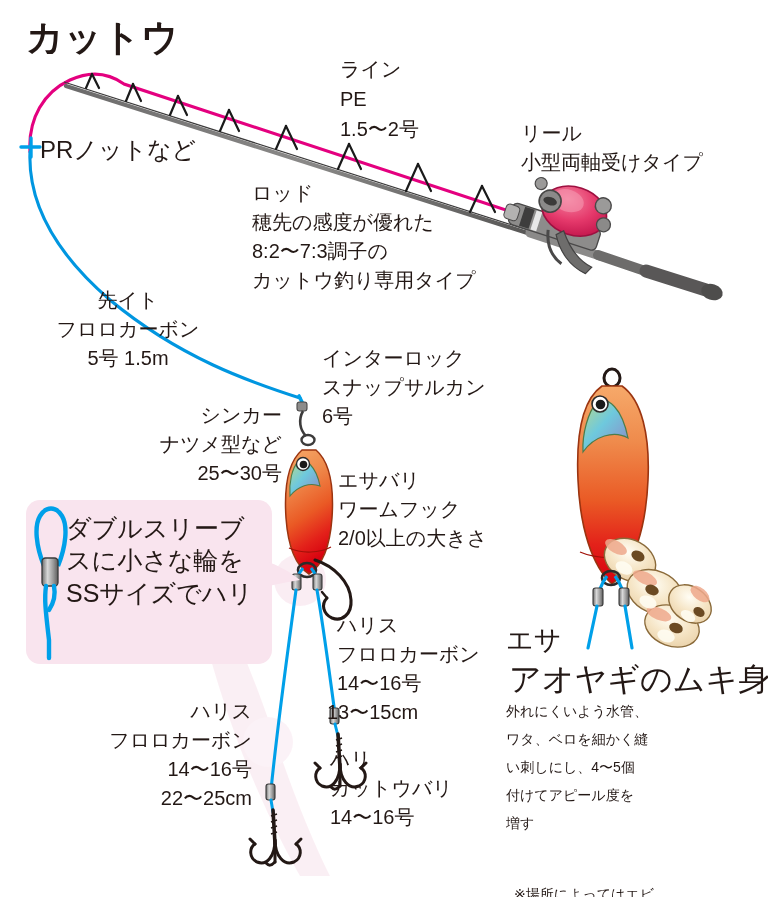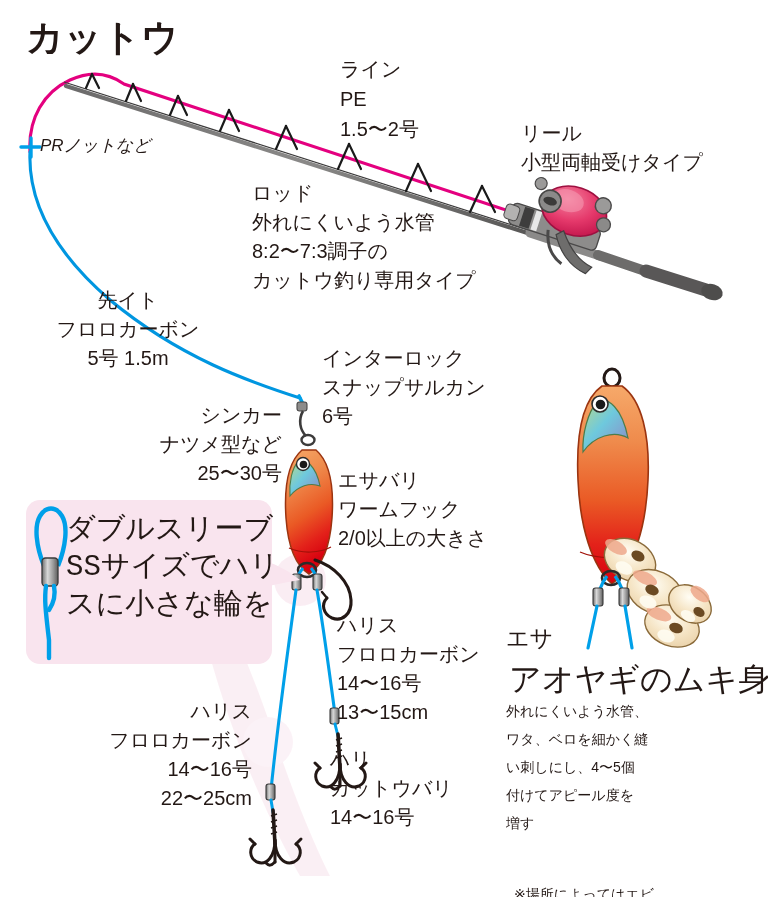--- a/index.html
+++ b/index.html
@@ -2,26 +2,26 @@
 <html><head>
 <meta charset="utf-8">
 <style>
   html,body{margin:0;padding:0;background:#fff;}
   body{width:768px;height:897px;position:relative;overflow:hidden;
        font-family:"Liberation Sans","DejaVu Sans",sans-serif;color:#231815;}
   .stage{position:absolute;left:0;top:0;width:768px;height:897px;}
   svg.art{position:absolute;left:0;top:0;width:768px;height:897px;}
   .lbl{position:absolute;white-space:pre;line-height:1.18;color:#231815;}
   #title{left:26px;top:16px;font-size:37px;font-weight:bold;letter-spacing:0.5px;}
-  .t22{font-size:17px;font-style:italic;}
+  .t22{font-size:24px;}
   .t23{font-size:20px;}
   .t21{font-size:14px;}
   .ctr{text-align:center;}
   .rt{text-align:right;}
-  .callout-text{position:absolute;left:66px;top:512px;font-size:29px;line-height:1.29;font-family:Liberation Mono, monospace;}
+  .callout-text{position:absolute;left:66px;top:512px;font-size:25px;line-height:1.29;}
 </style>
 </head>
 <body>
 
 <div class="stage">
 
   <svg class="art" viewBox="0 0 768 897">
     <defs>
       <linearGradient id="jigGrad" x1="0" y1="0" x2="0" y2="1">
         <stop offset="0%" stop-color="#f6a96a"></stop>
@@ -276,21 +276,21 @@
     <div class="lbl t23" style="left:340px;top:118px;">1.5〜2号</div>
   </div>
 
   <div>
     <div class="lbl t23" style="left:521px;top:122px;">リール</div>
     <div class="lbl t23" style="left:521px;top:151px;text-align:right;">小型両軸受けタイプ</div>
   </div>
 
   <div>
     <div class="lbl t23" style="left:252px;top:182px;">ロッド</div>
-    <div class="lbl t23" style="left:252px;top:211px;">外れにくいよう水管</div>
+    <div class="lbl t23" style="left:252px;top:211px;">穂先の感度が優れた</div>
     <div class="lbl t23" style="left:252px;top:240px;">8:2〜7:3調子の</div>
     <div class="lbl t23" style="left:252px;top:269px;">カットウ釣り専用タイプ</div>
   </div>
 
   <div>
     <div class="lbl t23 ctr" style="left:26px;top:289px;width:204px;">先イト</div>
     <div class="lbl t23 ctr" style="left:26px;top:318px;width:204px;">フロロカーボン</div>
     <div class="lbl t23 ctr" style="left:26px;top:347px;width:204px;">5号 1.5m</div>
   </div>
 
@@ -307,46 +307,46 @@
   </div>
 
   <div>
     <div class="lbl t23" style="left:338px;top:469px;">エサバリ</div>
     <div class="lbl t23" style="left:338px;top:498px;">ワームフック</div>
     <div class="lbl t23" style="left:338px;top:527px;">2/0以上の大きさ</div>
   </div>
 
   <div class="callout-text">
     <div>ダブルスリーブ</div>
+    <div>スに小さな輪を</div>
     <div>SSサイズでハリ</div>
-    <div>スに小さな輪を</div>
   </div>
 
   <div>
     <div class="lbl t23" style="left:337px;top:614px;">ハリス</div>
     <div class="lbl t23" style="left:337px;top:643px;">フロロカーボン</div>
     <div class="lbl t23" style="left:337px;top:672px;">14〜16号</div>
-    <div class="lbl t23" style="left:337px;top:701px;">13〜15cm</div>
+    <div class="lbl t23" style="left:327px;top:701px;">13〜15cm</div>
   </div>
 
   <div>
     <div class="lbl t23 rt" style="left:30px;top:700px;width:222px;">ハリス</div>
     <div class="lbl t23 rt" style="left:30px;top:729px;width:222px;">フロロカーボン</div>
     <div class="lbl t23 rt" style="left:30px;top:758px;width:222px;">14〜16号</div>
     <div class="lbl t23 rt" style="left:30px;top:787px;width:222px;">22〜25cm</div>
   </div>
 
   <div>
     <div class="lbl t23" style="left:330px;top:748px;">ハリ</div>
     <div class="lbl t23" style="left:330px;top:777px;">カットウバリ</div>
     <div class="lbl t23" style="left:330px;top:806px;">14〜16号</div>
   </div>
 
   <div>
-    <div class="lbl" style="left:506px;top:625px;font-size:23px;">エサ</div>
+    <div class="lbl" style="left:506px;top:625px;font-size:27px;">エサ</div>
     <div class="lbl" style="left:509px;top:661px;font-size:32px;">アオヤギのムキ身</div>
     <div class="lbl t21" style="left:506px;top:703px;">外れにくいよう水管、</div>
     <div class="lbl t21" style="left:506px;top:731px;">ワタ、ベロを細かく縫</div>
     <div class="lbl t21" style="left:506px;top:759px;">い刺しにし、4〜5個</div>
     <div class="lbl t21" style="left:506px;top:787px;">付けてアピール度を</div>
     <div class="lbl t21" style="left:506px;top:815px;">増す</div>
     <div class="lbl t21" style="left:506px;top:886px;margin-left:8px;">※場所によってはエビ</div>
   </div>
 
 </div>

